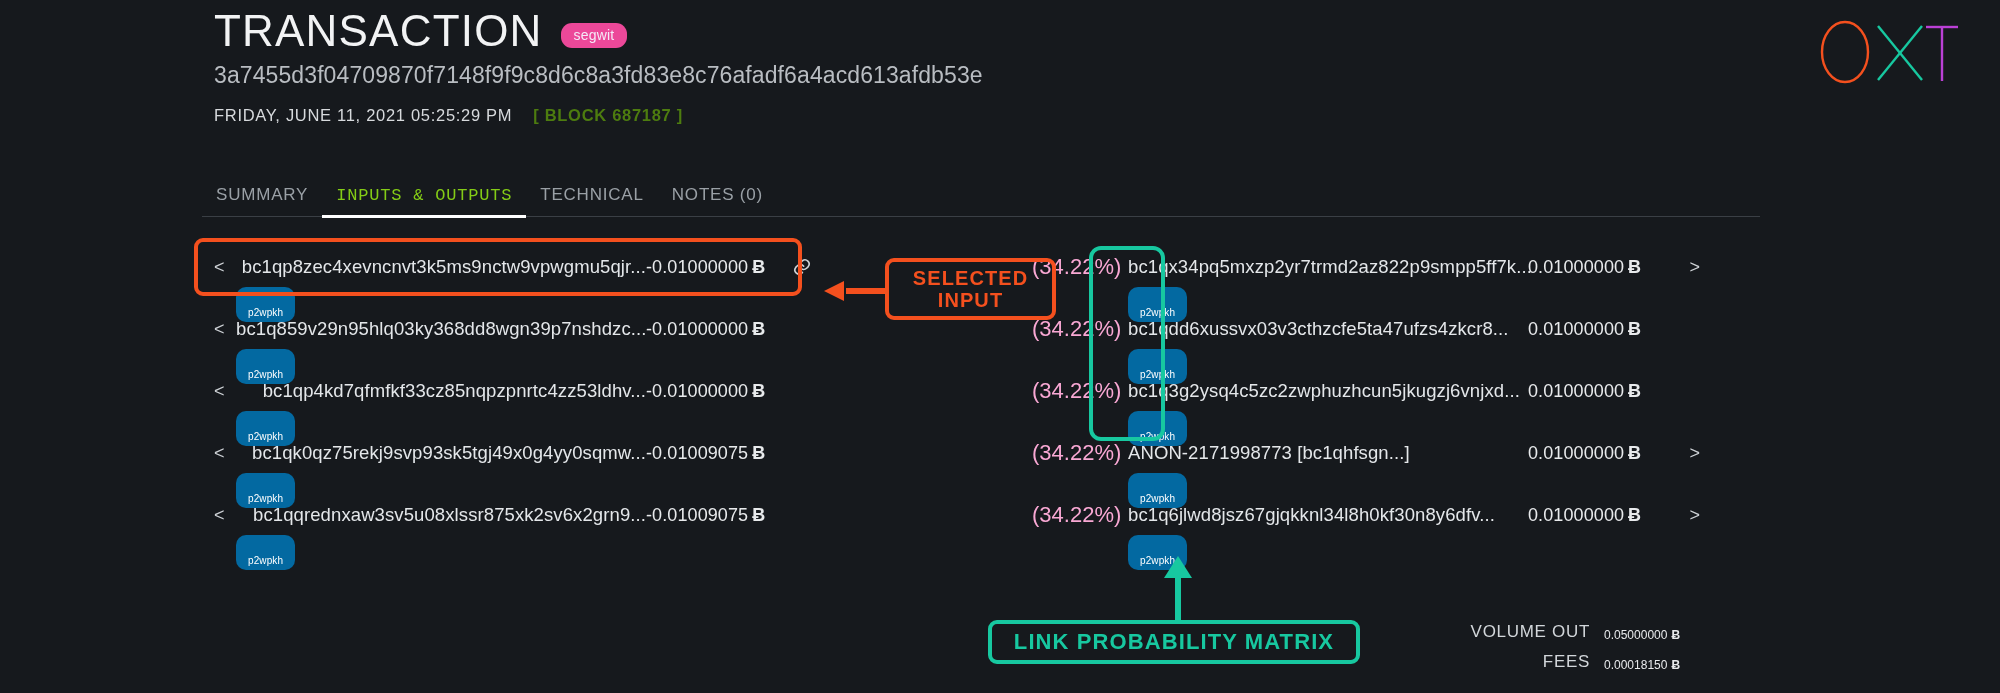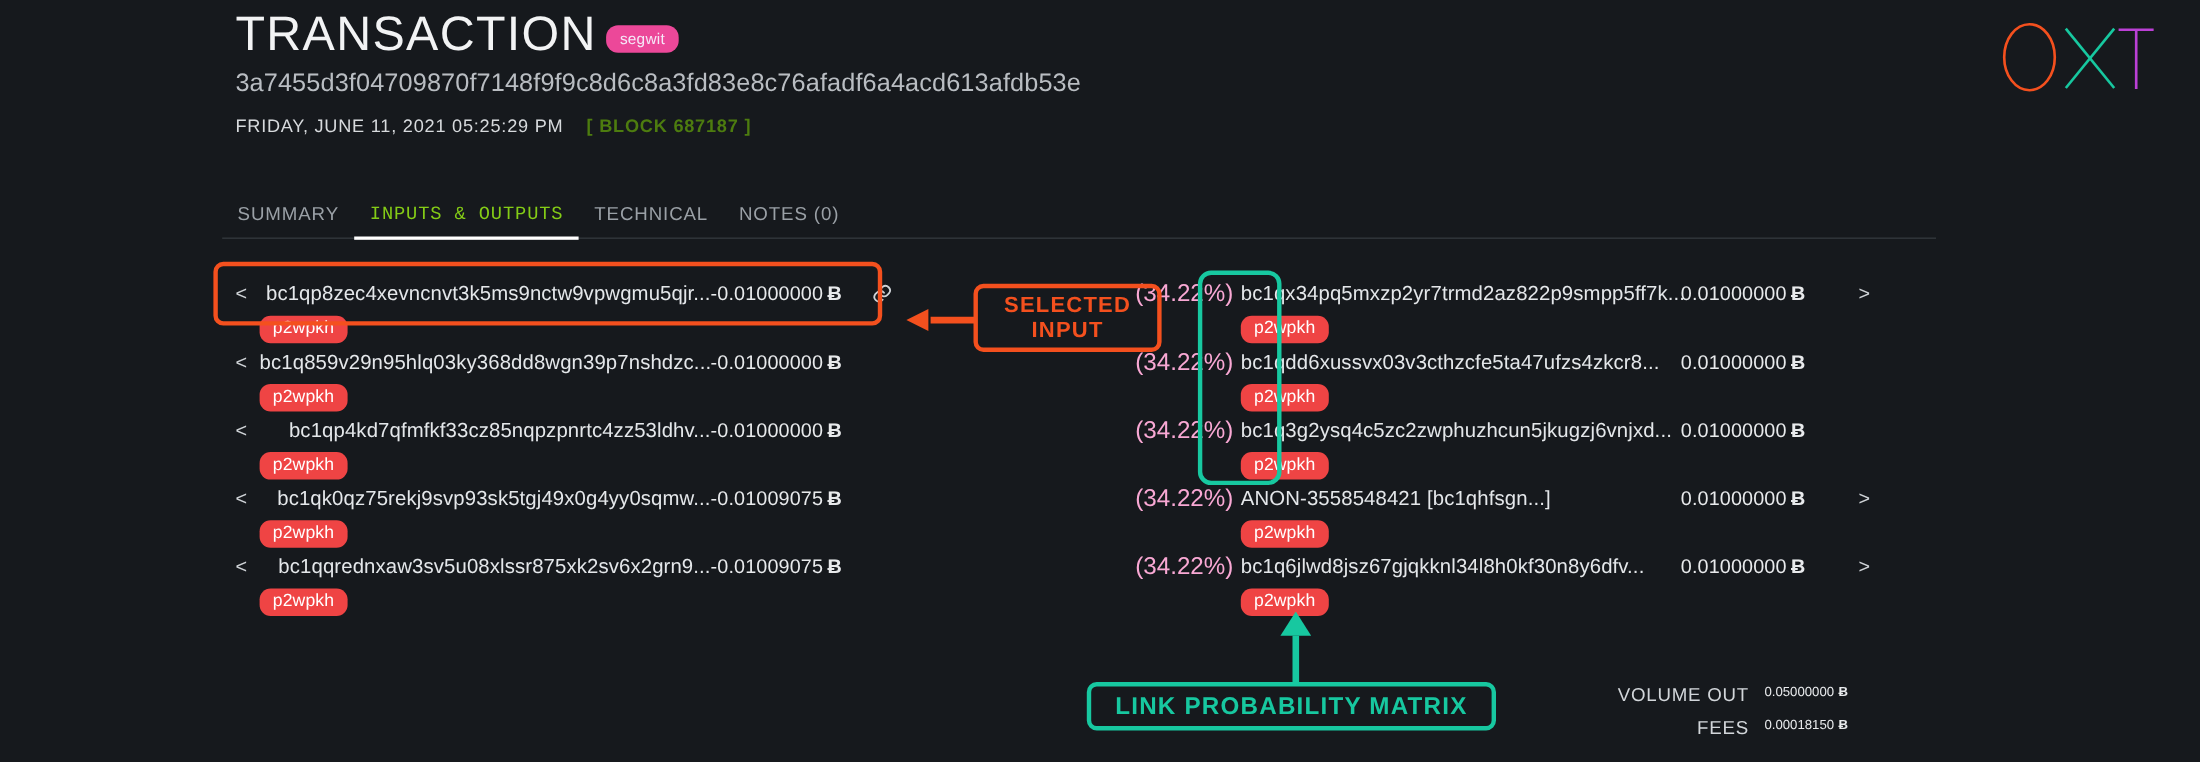--- a/index.html
+++ b/index.html
@@ -6,21 +6,21 @@
   html, body {
     width:2000px; height:693px;
     background:#16191d;
     font-family:"Liberation Sans", sans-serif;
     overflow:hidden;
   }
   .page { position:relative; width:2000px; height:693px; }
 
   
   .header { position:absolute; left:214px; top:8px; }
-  .title-row { display:flex; align-items:center; gap:8px; }
+  .title-row { display:flex; align-items:center; gap:18px; }
   .title {
     font-size:44px; font-weight:400; letter-spacing:1.2px;
     color:#f2f3f4; line-height:1.05;
   }
   .segwit-badge {
     background:#ec4899; color:#f5e9f8;
     font-size:14px; padding:4px 13px 5px; border-radius:11px;
     letter-spacing:.2px; position:relative; top:4px;
   }
   .txhash {
@@ -71,22 +71,22 @@
   }
   .amt .btc { font-weight:600; margin-left:4px; }
   .in .amt { width:128px; }
   .out .amt { width:150px; text-align:left; }
   .pct {
     width:74px; font-size:22px; color:#f9a8d4; text-align:right;
     margin-right:22px; flex:0 0 74px;
   }
   .link-icon { margin-left:18px; color:#cfd3d7; display:flex; align-items:center; }
   .tag {
-    display:inline-block; background:#ef4444; color:#ffffff;
-    font-size:16px; padding:3px 12px 4px; border-radius:10px;
+    display:inline-block; background:#0369a1; color:#ffffff;
+    font-size:10px; padding:20px 12px 4px; border-radius:10px;
     margin-top:3px; letter-spacing:.1px;
   }
   .in .tag-wrap { margin-left:22px; }
   .out .tag-wrap { margin-left:96px; }
 
   
   .sel-box {
     position:absolute; left:-20px; top:-12px; width:608px; height:58px;
     border:4px solid #f4501e; border-radius:9px; pointer-events:none;
   }
@@ -111,21 +111,21 @@
   .callout-lpm {
     left:988px; top:620px; width:372px; height:44px;
     border-color:#17c8a0; color:#17c8a0; font-size:22px;
   }
   .arrow-svg { position:absolute; pointer-events:none; }
 
   
   .totals {
     position:absolute; right:228px; top:622px; text-align:right;
   }
-  .tot-row { display:flex; justify-content:flex-end; align-items:flex-start; gap:14px; margin-bottom:10px; }
+  .tot-row { display:flex; justify-content:flex-end; align-items:flex-end; gap:14px; margin-bottom:10px; }
   .tot-label { font-size:17px; color:#d2d6da; letter-spacing:.7px; }
   .tot-val { font-size:12px; color:#e8eaec; width:168px; text-align:left; }
   .tot-val .btc { font-weight:600; margin-left:4px; }
 </style>
 </head>
 <body>
 
 <div class="page">
 
   <div class="header">
@@ -242,21 +242,21 @@
             <span class="addr">bc1q3g2ysq4c5zc2zwphuzhcun5jkugzj6vnjxd...</span>
             <span class="amt"><span>0.01000000</span><span class="btc">Ƀ</span></span>
             <span class="chev right"></span>
           </div>
           <div class="tag-wrap"><span class="tag">p2wpkh</span></div>
         </div>
 
         <div class="row">
           <div class="row-main">
             <span class="pct">(34.22%)</span>
-            <span class="addr">ANON-3558548421 [bc1qhfsgn...]</span>
+            <span class="addr">ANON-2171998773 [bc1qhfsgn...]</span>
             <span class="amt"><span>0.01000000</span><span class="btc">Ƀ</span></span>
             <span class="chev right">&gt;</span>
           </div>
           <div class="tag-wrap"><span class="tag">p2wpkh</span></div>
         </div>
 
         <div class="row">
           <div class="row-main">
             <span class="pct">(34.22%)</span>
             <span class="addr">bc1q6jlwd8jsz67gjqkknl34l8h0kf30n8y6dfv...</span>

